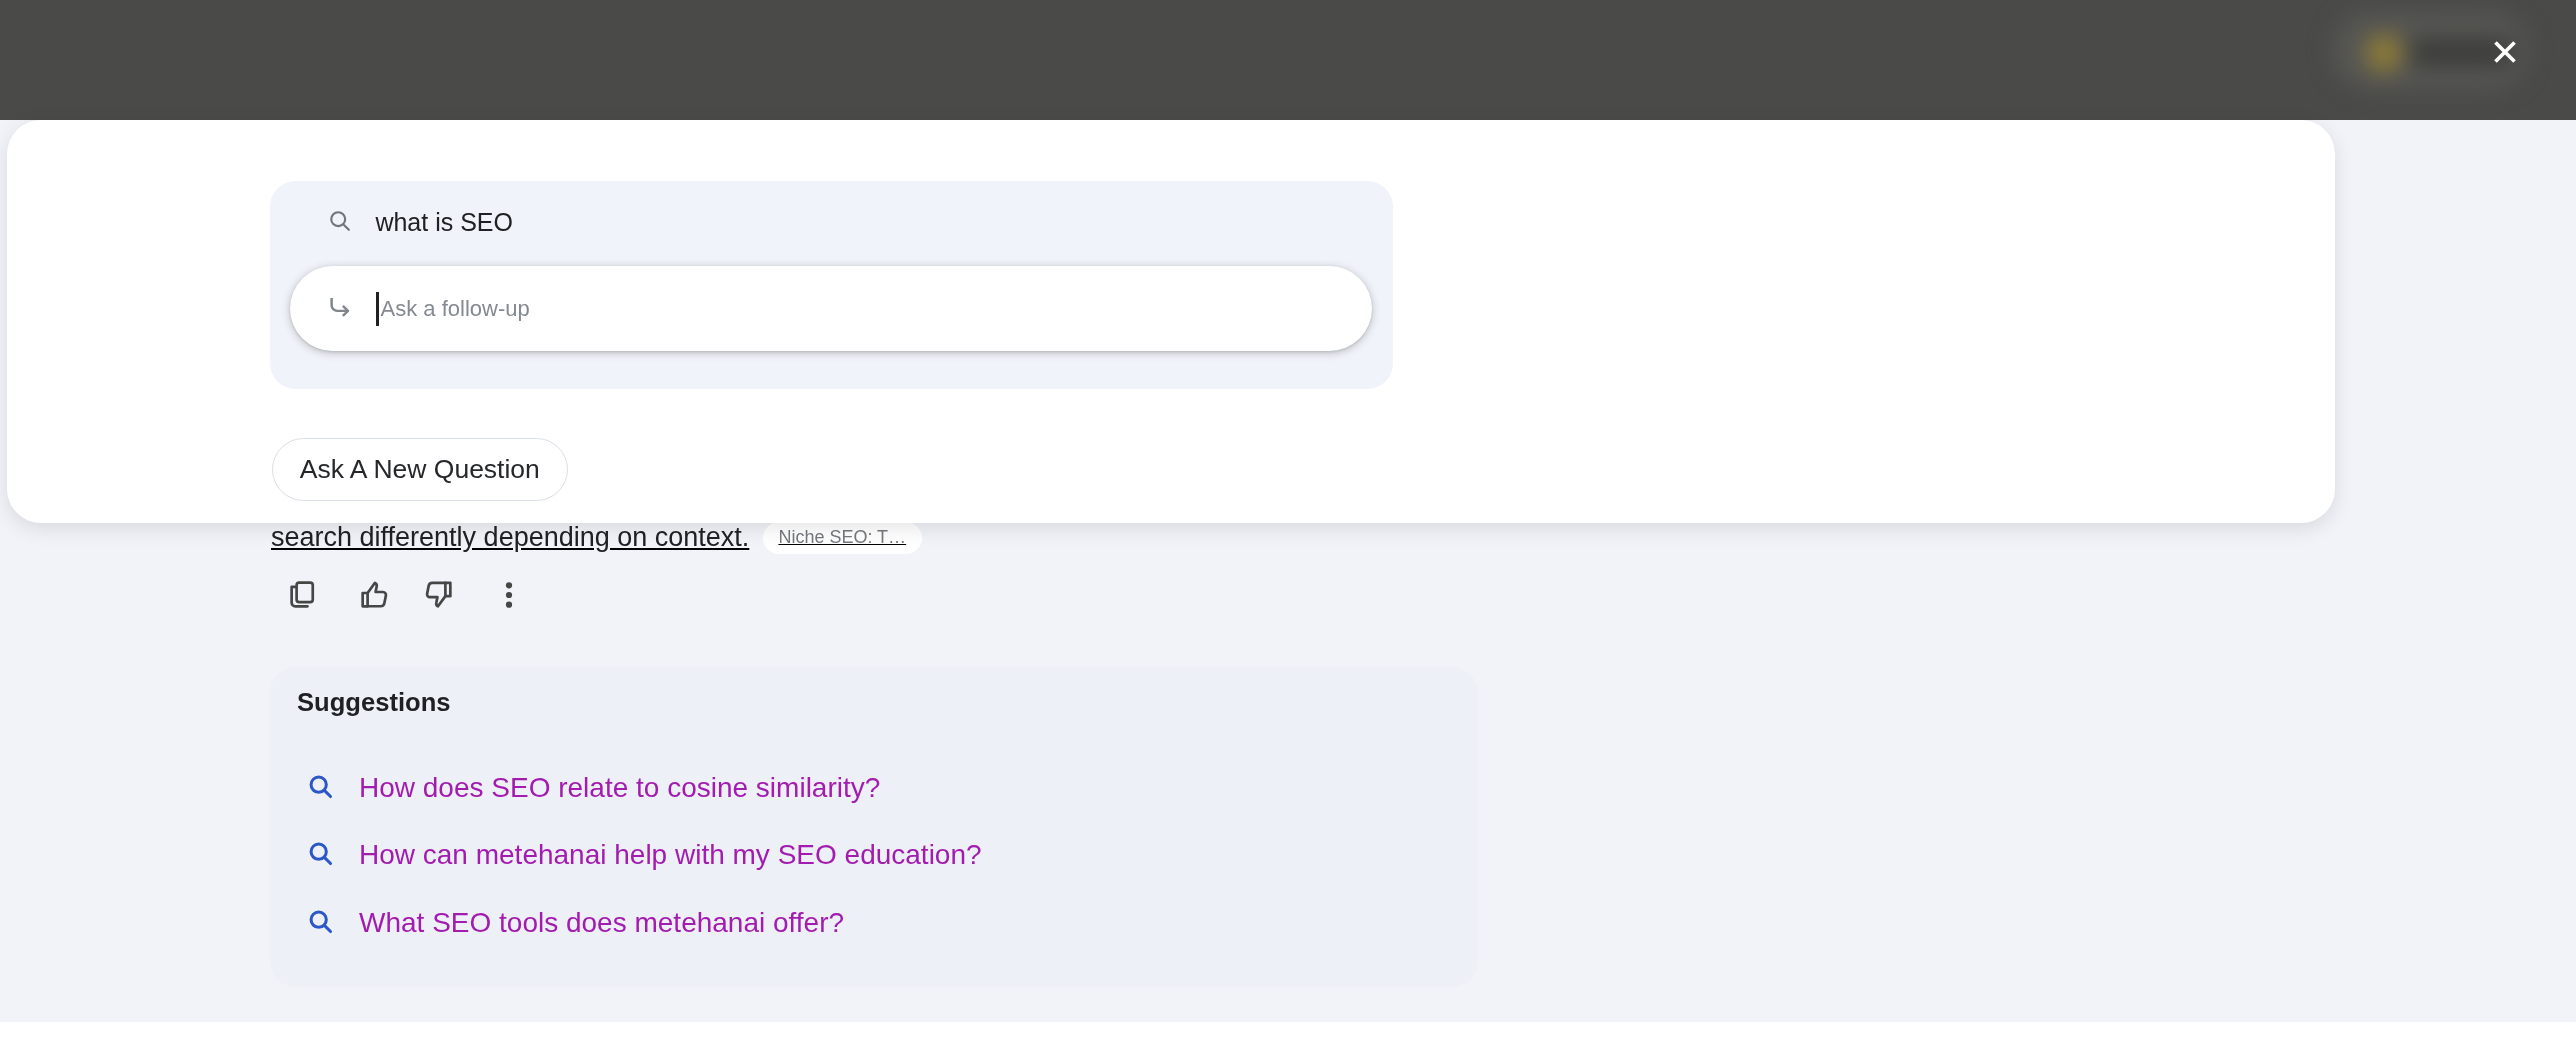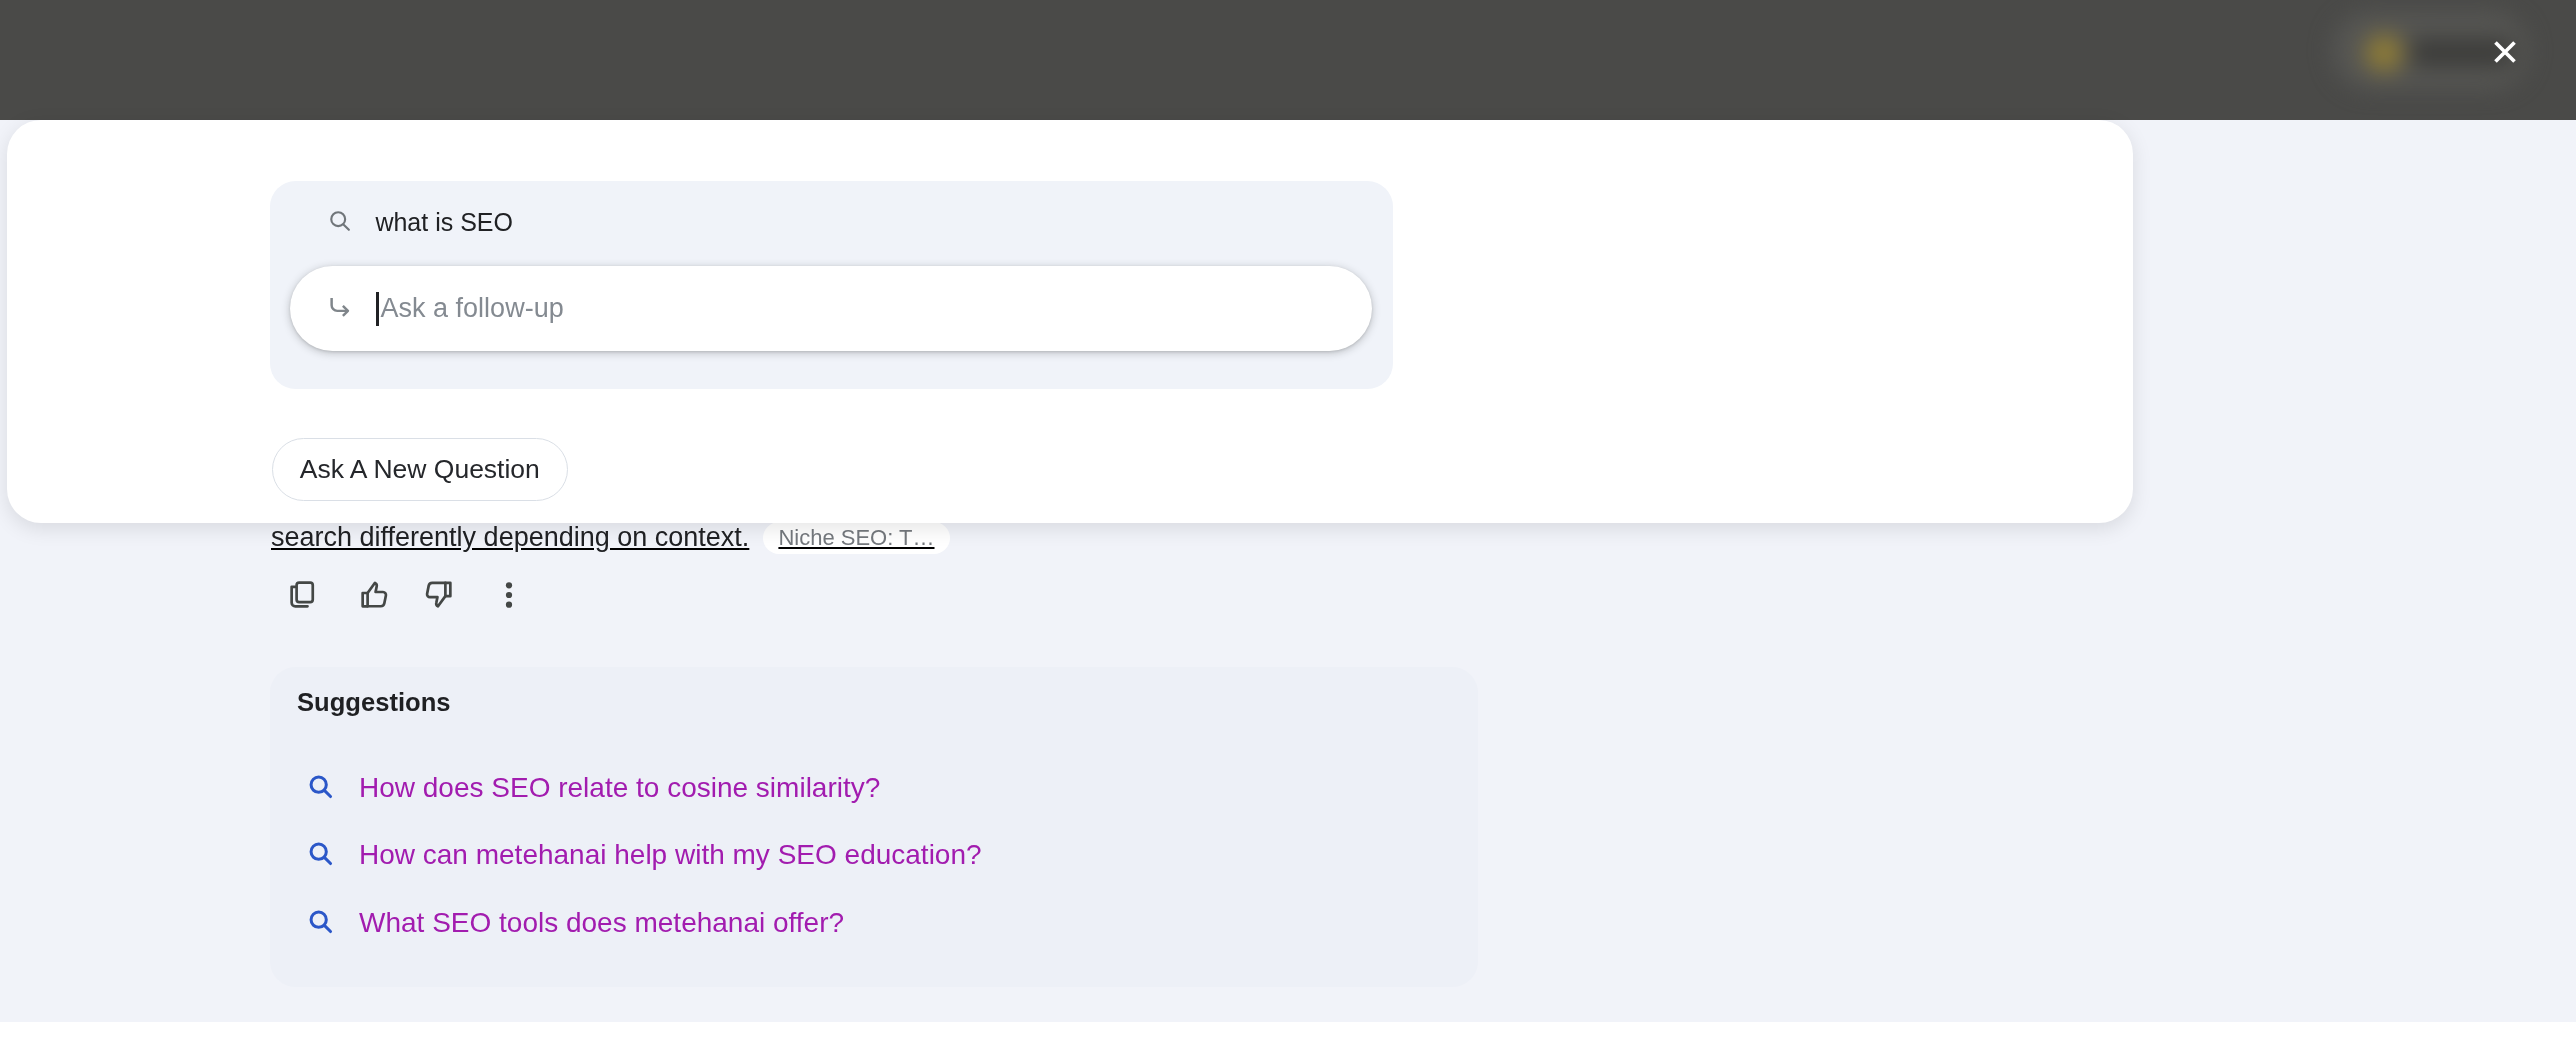--- a/index.html
+++ b/index.html
@@ -15,21 +15,21 @@
   .answer-row{
     left:271px;top:517px;height:41px;
     display:flex;align-items:center;gap:13.7px;text-decoration:underline;
   }
   .answer-text{
     font-size:27px;color:#202124;line-height:41px;white-space:nowrap;
   }
   .citation-chip{
     height:32px;border-radius:16px;background:#ffffff;
     display:flex;align-items:center;padding:0 15.4px;
-    font-size:22px;color:#75797e;white-space:nowrap;cursor:pointer;
+    font-size:18px;color:#75797e;white-space:nowrap;cursor:pointer;
   }
   .actions-row .icon-btn{
     position:absolute;top:578px;width:34px;height:34px;
     display:flex;align-items:center;justify-content:center;cursor:pointer;border-radius:50%;
   }
   .icon-btn svg{display:block;}
 
   .suggestions-panel{
     left:270px;top:667px;width:1208px;height:320px;
     background:#edf0f7;border-radius:25.6px;text-decoration:underline;
@@ -55,42 +55,42 @@
   .blur-chip .pill{position:absolute;left:17px;top:8.5px;width:196px;height:77px;border-radius:38px;background:#565653;}
   .blur-chip .blob-yellow{position:absolute;left:50px;top:31px;width:38px;height:38px;border-radius:50%;background:#8d7b37;}
   .blur-chip .blob-text{position:absolute;left:96px;top:36px;width:101px;height:27px;border-radius:6.8px;background:#3b3b39;}
   .close-btn{
     left:2486px;top:34px;width:38px;height:38px;cursor:pointer;
     display:flex;align-items:center;justify-content:center;
   }
 
   
   .dialog{
-    left:6.8px;top:120px;width:2126px;height:403px;
+    left:6.8px;top:120px;width:2328px;height:403px;
     background:#ffffff;border-radius:34px;
     box-shadow:0 5.1px 20.5px rgba(0,0,0,0.10);
   }
   .query-panel{
     position:absolute;left:263px;top:61px;width:1123px;height:208px;
     background:#f0f3f9;border-radius:25.6px;
   }
   .query-row{
     position:absolute;left:57px;top:20.5px;height:41px;
     display:flex;align-items:center;gap:23px;
   }
   .query-text{font-size:25px;color:#202124;white-space:nowrap;}
   .followup-pill{
     position:absolute;left:20.5px;top:85px;width:1082px;height:85px;
     background:#ffffff;border-radius:43px;
     box-shadow:0 1.7px 8.5px rgba(32,33,36,0.26), 0 0.9px 2.6px rgba(32,33,36,0.12);
     display:flex;align-items:center;padding-left:36px;box-sizing:border-box;
     cursor:text;
   }
   .followup-caret{width:2.6px;height:34px;background:#202124;margin-left:23px;}
-  .followup-placeholder{font-size:27px;color:#848a91;margin-left:1.7px;white-space:nowrap;}
+  .followup-placeholder{font-size:22px;color:#848a91;margin-left:1.7px;white-space:nowrap;}
   .new-question-btn{
     position:absolute;left:265px;top:300px;width:296px;height:63px;
     background:#ffffff;border:1.7px solid #dadfe6;border-radius:33px;
     display:flex;align-items:center;justify-content:center;
     font-size:26.5px;color:#25272b;cursor:pointer;box-sizing:border-box;
     white-space:nowrap;
     margin-top:18px;
   }
 </style>
 </head>

